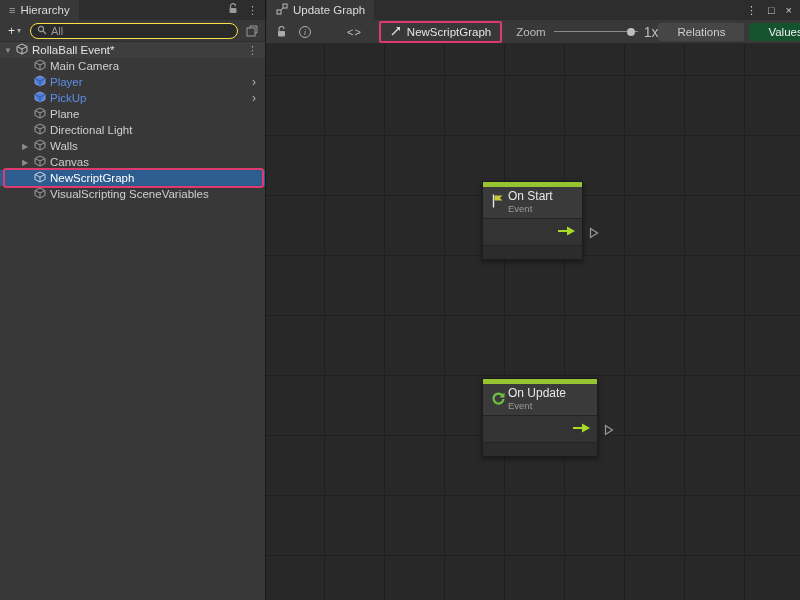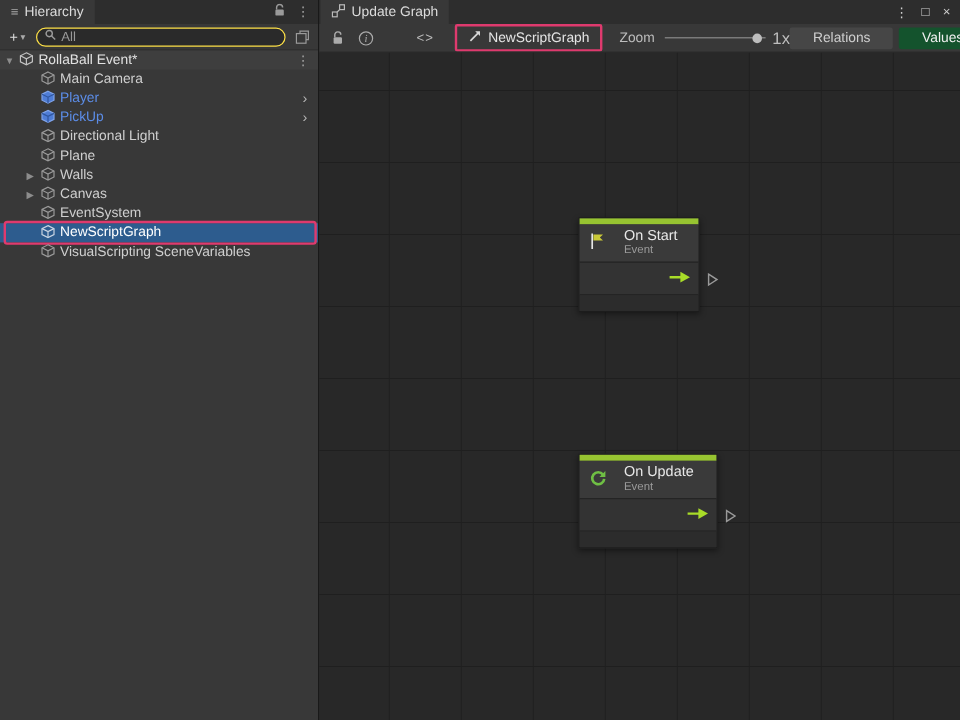--- a/index.html
+++ b/index.html
@@ -55,21 +55,21 @@
   .gcanvas { position: relative; flex: 1; background: #282828; overflow: hidden;
     background-image:
       linear-gradient(to right, #1F1F1F 1px, transparent 1px),
       linear-gradient(to bottom, #1F1F1F 1px, transparent 1px);
     background-size: 60px 60px, 60px 60px;
     background-position: -2px 0, 0 31px; }
 
   
   .node { position: absolute; background: #323232; border: 1px solid #1C1C1C; box-shadow: 0 2px 5px rgba(0,0,0,0.45); }
   .ntop { height: 5px; background: #97C431; }
-  .nhead { display: flex; align-items: center; gap: 14px; padding: 3px 7px; background: #3A3A3A; }
+  .nhead { display: flex; align-items: center; gap: 2px; padding: 3px 7px; background: #3A3A3A; }
   .ntxt { line-height: 1.1; }
   .ntitle { font-size: 12px; color: #E8E8E8; }
   .nsub { font-size: 9.5px; color: #9B9B9B; margin-top: 1px; }
   .nbody { position: relative; height: 28px; display: flex; align-items: center; justify-content: flex-end; padding-right: 6px; border-top: 1px solid #242424; border-bottom: 1px solid #242424; background: #333333; }
   .nfoot { height: 13px; background: #2C2C2C; }
   .port-out { position: absolute; right: -17px; top: 8px; }
 </style>
 </head>
 <body>
 
@@ -152,56 +152,49 @@
             </svg></span>
         <span class="lbl">PickUp</span>
         <span class="chev">›</span>
       </div>
 
       <div class="row">
         <span><svg width="12" height="12" viewBox="0 0 12 12">
               <path d="M6 1 L11 3.5 V8.5 L6 11 L1 8.5 V3.5 Z" fill="none" stroke="#9A9A9A"></path>
               <path d="M1 3.5 L6 6 L11 3.5 M6 6 V11" fill="none" stroke="#9A9A9A"></path>
             </svg></span>
+        <span class="lbl">Plane</span>
+      </div>
+
+      <div class="row">
+        <span><svg width="12" height="12" viewBox="0 0 12 12">
+              <path d="M6 1 L11 3.5 V8.5 L6 11 L1 8.5 V3.5 Z" fill="none" stroke="#9A9A9A"></path>
+              <path d="M1 3.5 L6 6 L11 3.5 M6 6 V11" fill="none" stroke="#9A9A9A"></path>
+            </svg></span>
         <span class="lbl">Directional Light</span>
-      </div>
-
-      <div class="row">
-        <span><svg width="12" height="12" viewBox="0 0 12 12">
-              <path d="M6 1 L11 3.5 V8.5 L6 11 L1 8.5 V3.5 Z" fill="none" stroke="#9A9A9A"></path>
-              <path d="M1 3.5 L6 6 L11 3.5 M6 6 V11" fill="none" stroke="#9A9A9A"></path>
-            </svg></span>
-        <span class="lbl">Plane</span>
       </div>
 
       <div class="row fold">
         <span class="foldout">▶</span>
         <span><svg width="12" height="12" viewBox="0 0 12 12">
               <path d="M6 1 L11 3.5 V8.5 L6 11 L1 8.5 V3.5 Z" fill="none" stroke="#9A9A9A"></path>
               <path d="M1 3.5 L6 6 L11 3.5 M6 6 V11" fill="none" stroke="#9A9A9A"></path>
             </svg></span>
         <span class="lbl">Walls</span>
       </div>
 
       <div class="row fold">
         <span class="foldout">▶</span>
         <span><svg width="12" height="12" viewBox="0 0 12 12">
               <path d="M6 1 L11 3.5 V8.5 L6 11 L1 8.5 V3.5 Z" fill="none" stroke="#9A9A9A"></path>
               <path d="M1 3.5 L6 6 L11 3.5 M6 6 V11" fill="none" stroke="#9A9A9A"></path>
             </svg></span>
         <span class="lbl">Canvas</span>
       </div>
 
-      <div class="row">
-        <span><svg width="12" height="12" viewBox="0 0 12 12">
-              <path d="M6 1 L11 3.5 V8.5 L6 11 L1 8.5 V3.5 Z" fill="none" stroke="#9A9A9A"></path>
-              <path d="M1 3.5 L6 6 L11 3.5 M6 6 V11" fill="none" stroke="#9A9A9A"></path>
-            </svg></span>
-        <span class="lbl">EventSystem</span>
-      </div>
 
       <div class="row selected">
         <span><svg width="12" height="12" viewBox="0 0 12 12">
               <path d="M6 1 L11 3.5 V8.5 L6 11 L1 8.5 V3.5 Z" fill="none" stroke="#C8D4E2"></path>
               <path d="M1 3.5 L6 6 L11 3.5 M6 6 V11" fill="none" stroke="#C8D4E2"></path>
             </svg></span>
         <span class="lbl">NewScriptGraph</span>
         <span class="ann-box"></span>
       </div>
 

